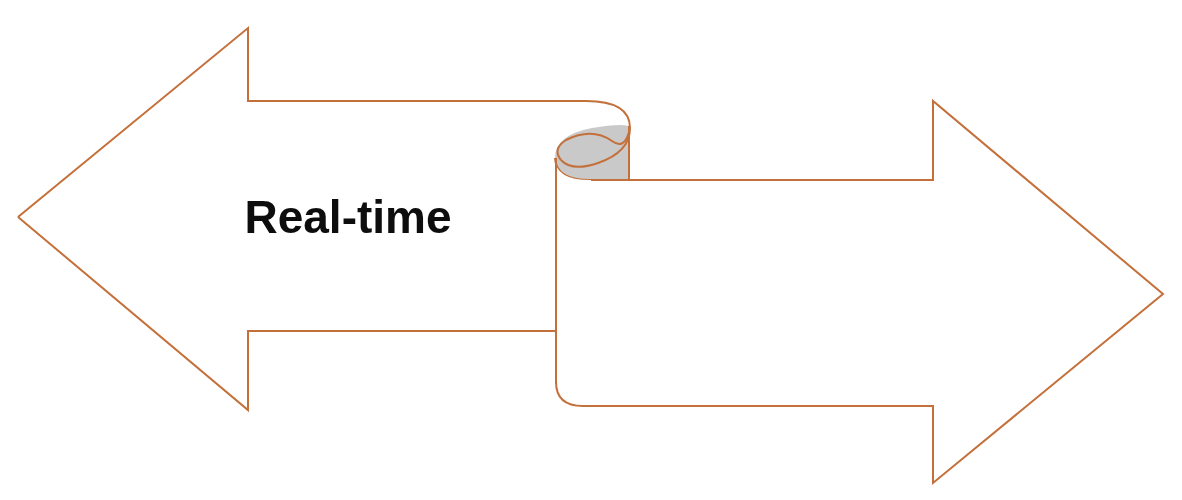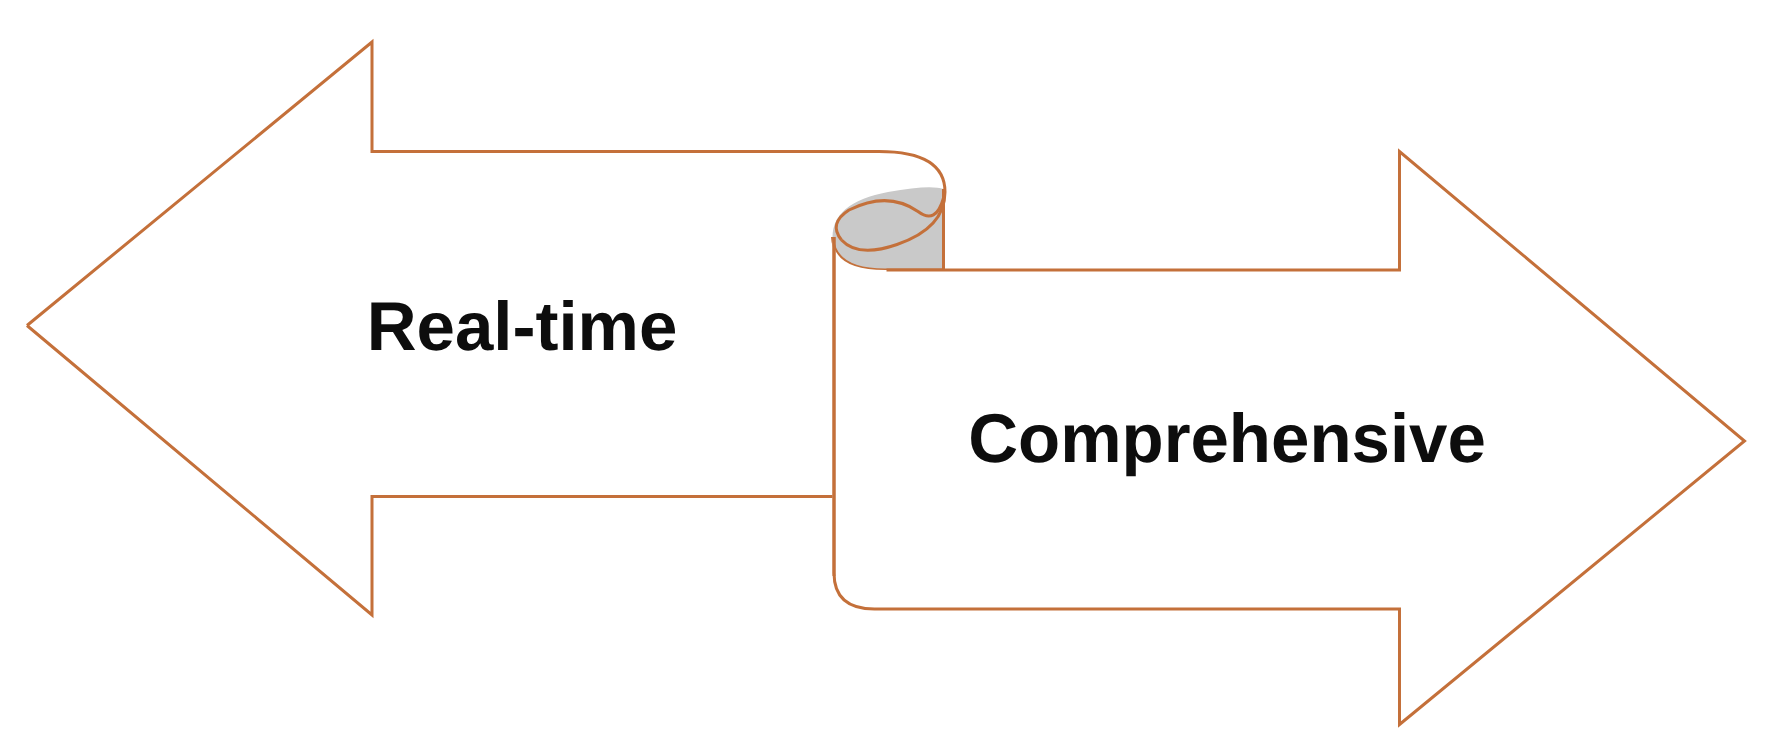--- a/index.html
+++ b/index.html
@@ -130,15 +130,14 @@
              L 583 406
              Q 556 406 556 382
              L 556 158" fill="none" stroke="#C4703A" stroke-width="2" stroke-linejoin="miter" stroke-linecap="butt"></path>
 
     <line id="right-arrow-left-spine" x1="556" y1="158" x2="556" y2="384" stroke="#C4703A" stroke-width="2"></line>
 
   </svg>
 
   <div class="arrow-label" id="label-left">Real-time</div>
 
-  <div class="arrow-label" id="label-right">Comprehensive</div>
 
 </div>
 
 </body></html>

